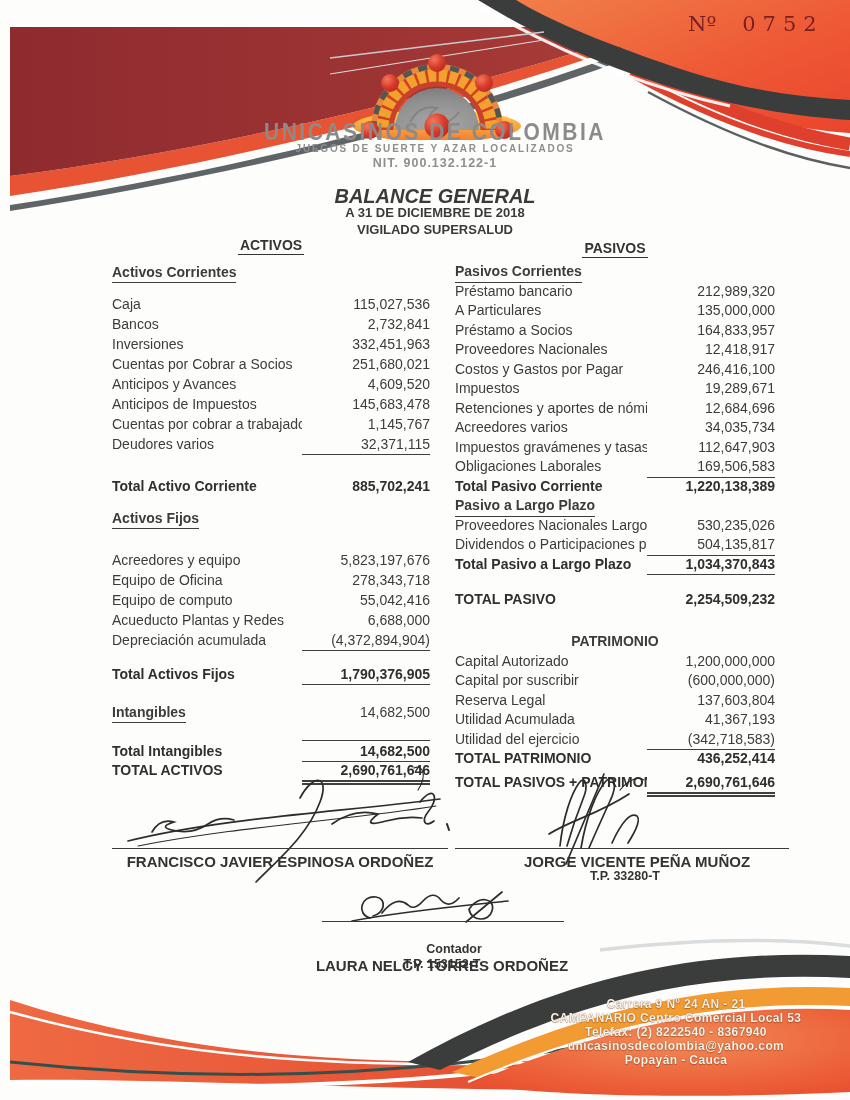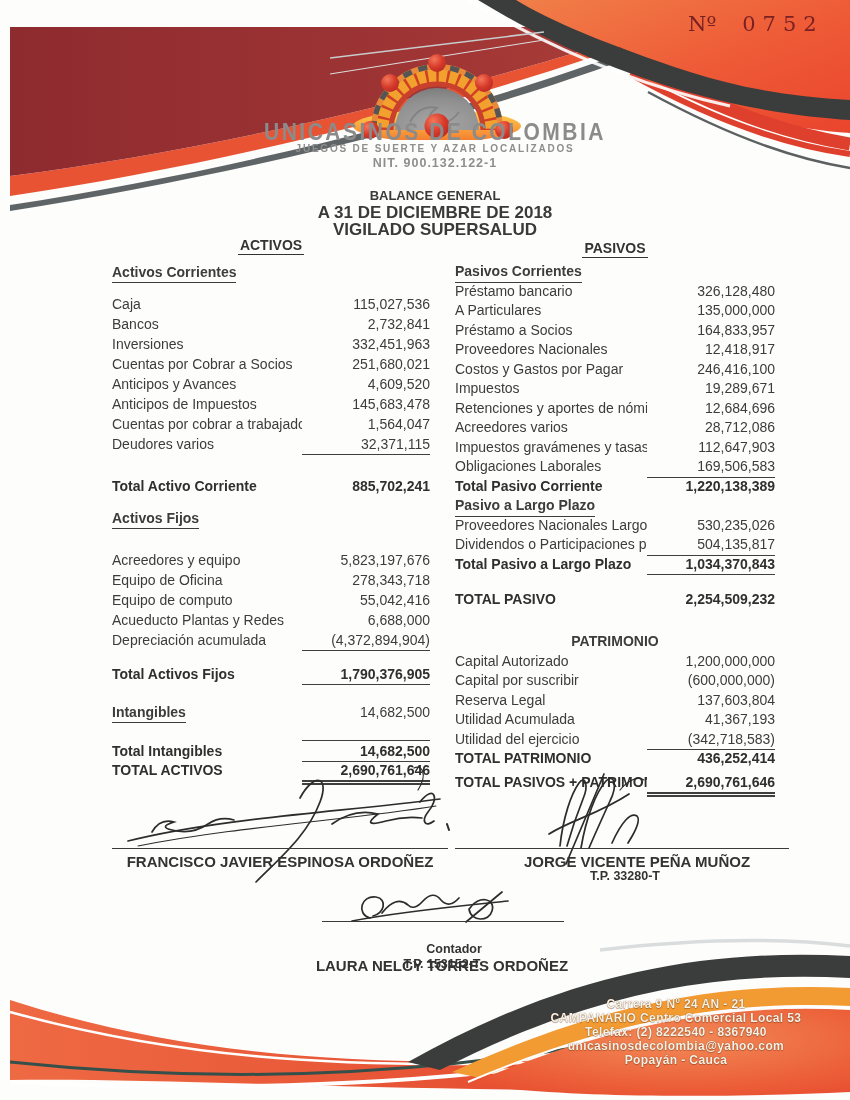--- a/index.html
+++ b/index.html
@@ -13,22 +13,22 @@
               font-size:21px;display:flex;align-items:baseline;}
   .doc-number .no{margin-right:26px;}
   .doc-number .num{letter-spacing:7px;}
   .company-name{left:245px;top:120px;width:380px;text-align:center;color:#8b8b8b;font-weight:700;
                 font-size:21px;letter-spacing:2.5px;transform:scaleY(1.12);white-space:nowrap;}
   .company-tagline{left:245px;top:143px;width:380px;text-align:center;color:#8e8e8e;font-weight:700;
                    font-size:10px;letter-spacing:1.8px;white-space:nowrap;}
   .company-nit{left:245px;top:156px;width:380px;text-align:center;color:#8e8e8e;font-weight:700;
                font-size:12.5px;letter-spacing:1px;}
   .title-block{left:225px;top:188px;width:420px;text-align:center;line-height:16px;}
-  .title-1{font-weight:700;font-size:13px;color:#3a3a3a;}
-  .title-2,.title-3{font-weight:700;font-size:17px;color:#3a3a3a;margin-top:1px;}
+  .title-1{font-style:italic;font-weight:700;font-size:20px;color:#3a3a3a;}
+  .title-2,.title-3{font-weight:700;font-size:13px;color:#3a3a3a;margin-top:1px;}
 
   
   .col-header{font-weight:700;font-size:14px;text-align:center;color:#333;}
   .col-header span{display:inline-block;border-bottom:1.8px solid #333;padding:0 2px 1px 2px;}
   #col-header-left{left:112px;top:237px;width:318px;}
   #col-header-right{left:455px;top:240px;width:320px;}
   .fin-col{position:absolute;font-size:14px;}
   #fin-left{left:112px;top:262px;width:318px;}
   #fin-right{left:455px;top:262px;width:320px;}
   #fin-left .row{height:20px;line-height:20px;}
@@ -183,21 +183,21 @@
     <div class="row item">
       <span class="lbl">Anticipos y Avances</span>
       <span class="val">4,609,520</span>
     </div>
     <div class="row item">
       <span class="lbl">Anticipos de Impuestos</span>
       <span class="val">145,683,478</span>
     </div>
     <div class="row item">
       <span class="lbl">Cuentas por cobrar a trabajadores</span>
-      <span class="val">1,564,047</span>
+      <span class="val">1,145,767</span>
     </div>
     <div class="row item rule-under">
       <span class="lbl">Deudores varios</span>
       <span class="val">32,371,115</span>
     </div>
     <div style="height: 22px;"></div>
     <div class="row total">
       <span class="lbl">Total Activo Corriente</span>
       <span class="val">885,702,241</span>
     </div>
@@ -247,21 +247,21 @@
       <span class="val">2,690,761,646</span>
     </div>
   </div>
 <div id="fin-right" class="fin-col">
     <div class="row section">
       <span class="lbl">Pasivos Corrientes</span>
       <span class="val"></span>
     </div>
     <div class="row item">
       <span class="lbl">Préstamo bancario</span>
-      <span class="val">326,128,480</span>
+      <span class="val">212,989,320</span>
     </div>
     <div class="row item">
       <span class="lbl">A Particulares</span>
       <span class="val">135,000,000</span>
     </div>
     <div class="row item">
       <span class="lbl">Préstamo a Socios</span>
       <span class="val">164,833,957</span>
     </div>
     <div class="row item">
@@ -275,21 +275,21 @@
     <div class="row item">
       <span class="lbl">Impuestos</span>
       <span class="val">19,289,671</span>
     </div>
     <div class="row item">
       <span class="lbl">Retenciones  y aportes de nómina</span>
       <span class="val">12,684,696</span>
     </div>
     <div class="row item">
       <span class="lbl">Acreedores varios</span>
-      <span class="val">28,712,086</span>
+      <span class="val">34,035,734</span>
     </div>
     <div class="row item">
       <span class="lbl">Impuestos  gravámenes y tasas</span>
       <span class="val">112,647,903</span>
     </div>
     <div class="row item rule-under">
       <span class="lbl">Obligaciones Laborales</span>
       <span class="val">169,506,583</span>
     </div>
     <div class="row total">

